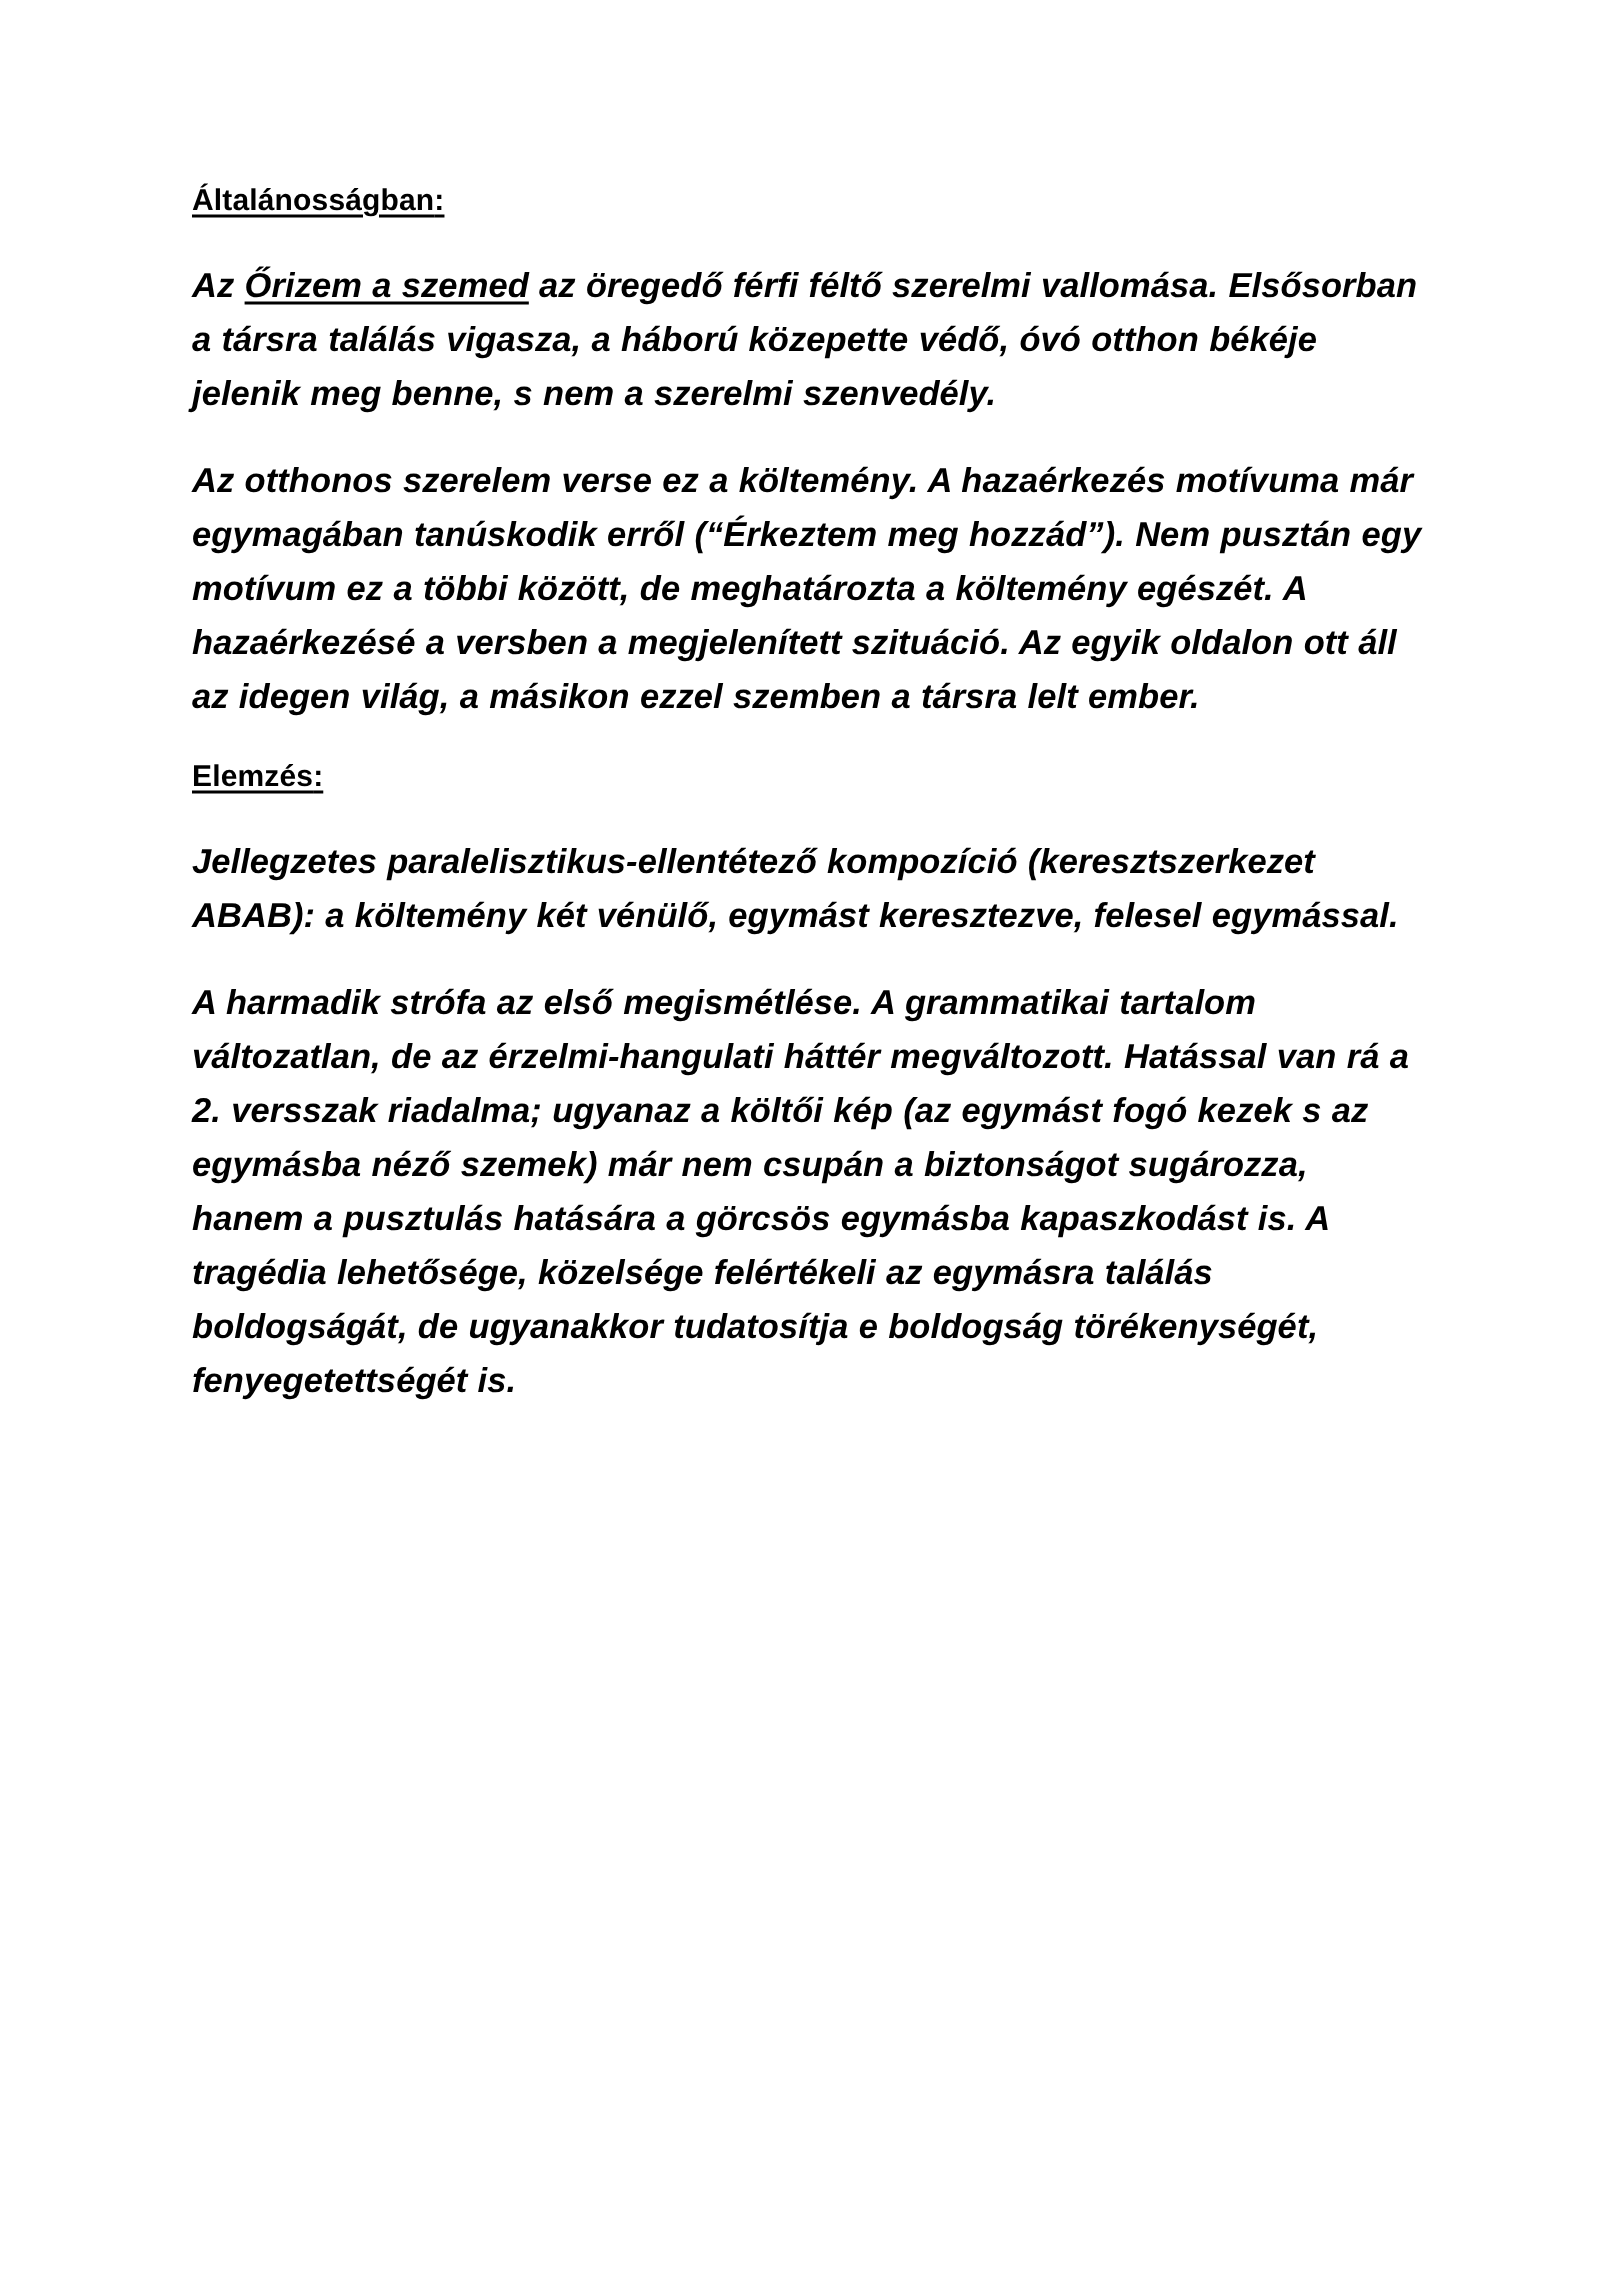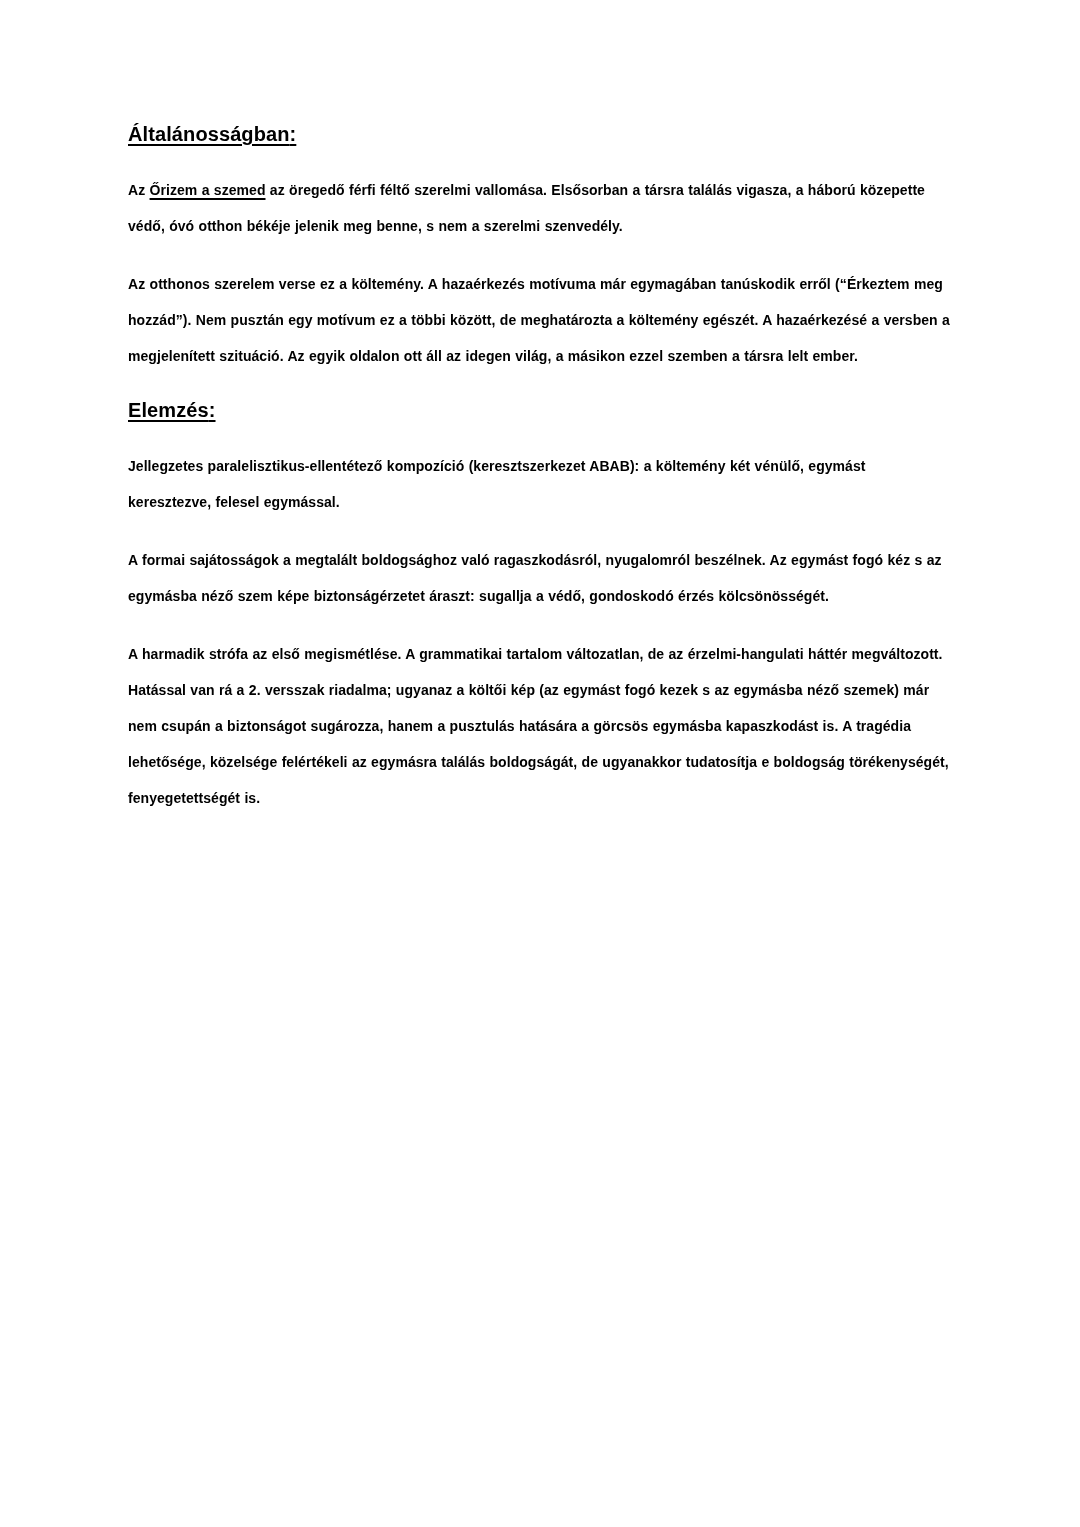--- a/index.html
+++ b/index.html
@@ -39,26 +39,27 @@
     text-decoration: underline;
     text-underline-offset: 3px;
     text-decoration-thickness: 2px;
   }
 
   .heading.second {
     margin-top: 22px;
   }
 
   p.para {
-    font-size: 14px;
+    font-size: 23px;
     font-weight: bold;
     line-height: 36px;
     margin: 0 0 22px 0;
     letter-spacing: 0.05px;
     word-spacing: 0.4px;
+    font-style: italic;
   }
 
   p.para:last-child {
     margin-bottom: 0;
     margin-top: 16px;
   }
 
   .title-u {
     text-decoration: underline;
     text-underline-offset: 3px;
@@ -81,19 +82,18 @@
 
     <p class="para">Az otthonos szerelem verse ez a költemény. A hazaérkezés motívuma már egymagában tanúskodik erről (“Érkeztem meg hozzád”). Nem pusztán egy motívum ez a többi között, de meghatározta a költemény egészét. A hazaérkezésé a versben a megjelenített szituáció. Az egyik oldalon ott áll az idegen világ, a másikon ezzel szemben a társra lelt ember.</p>
 
     <div class="heading second">
       <span class="u">Elemzés</span><span class="u">:</span>
     </div>
 
     <p class="para">Jellegzetes paralelisztikus-ellentétező kompozíció (keresztszerkezet ABAB): a költemény két vénülő, egymást keresztezve, felesel egymással.</p>
 
 
-    <p class="para">A formai sajátosságok a megtalált boldogsághoz való ragaszkodásról, nyugalomról beszélnek. Az egymást fogó kéz s az egymásba néző szem képe biztonságérzetet áraszt: sugallja a védő, gondoskodó érzés kölcsönösségét.</p>
 
 
     <p class="para">A harmadik strófa az első megismétlése. A grammatikai tartalom változatlan, de az érzelmi-hangulati háttér megváltozott. Hatással van rá a 2. versszak riadalma; ugyanaz a költői kép (az egymást fogó kezek s az egymásba néző szemek) már nem csupán a biztonságot sugározza, hanem a pusztulás hatására a görcsös egymásba kapaszkodást is. A tragédia lehetősége, közelsége felértékeli az egymásra találás boldogságát, de ugyanakkor tudatosítja e boldogság törékenységét, fenyegetettségét is.</p>
 
   </div>
 </div>
 
 </body></html>

